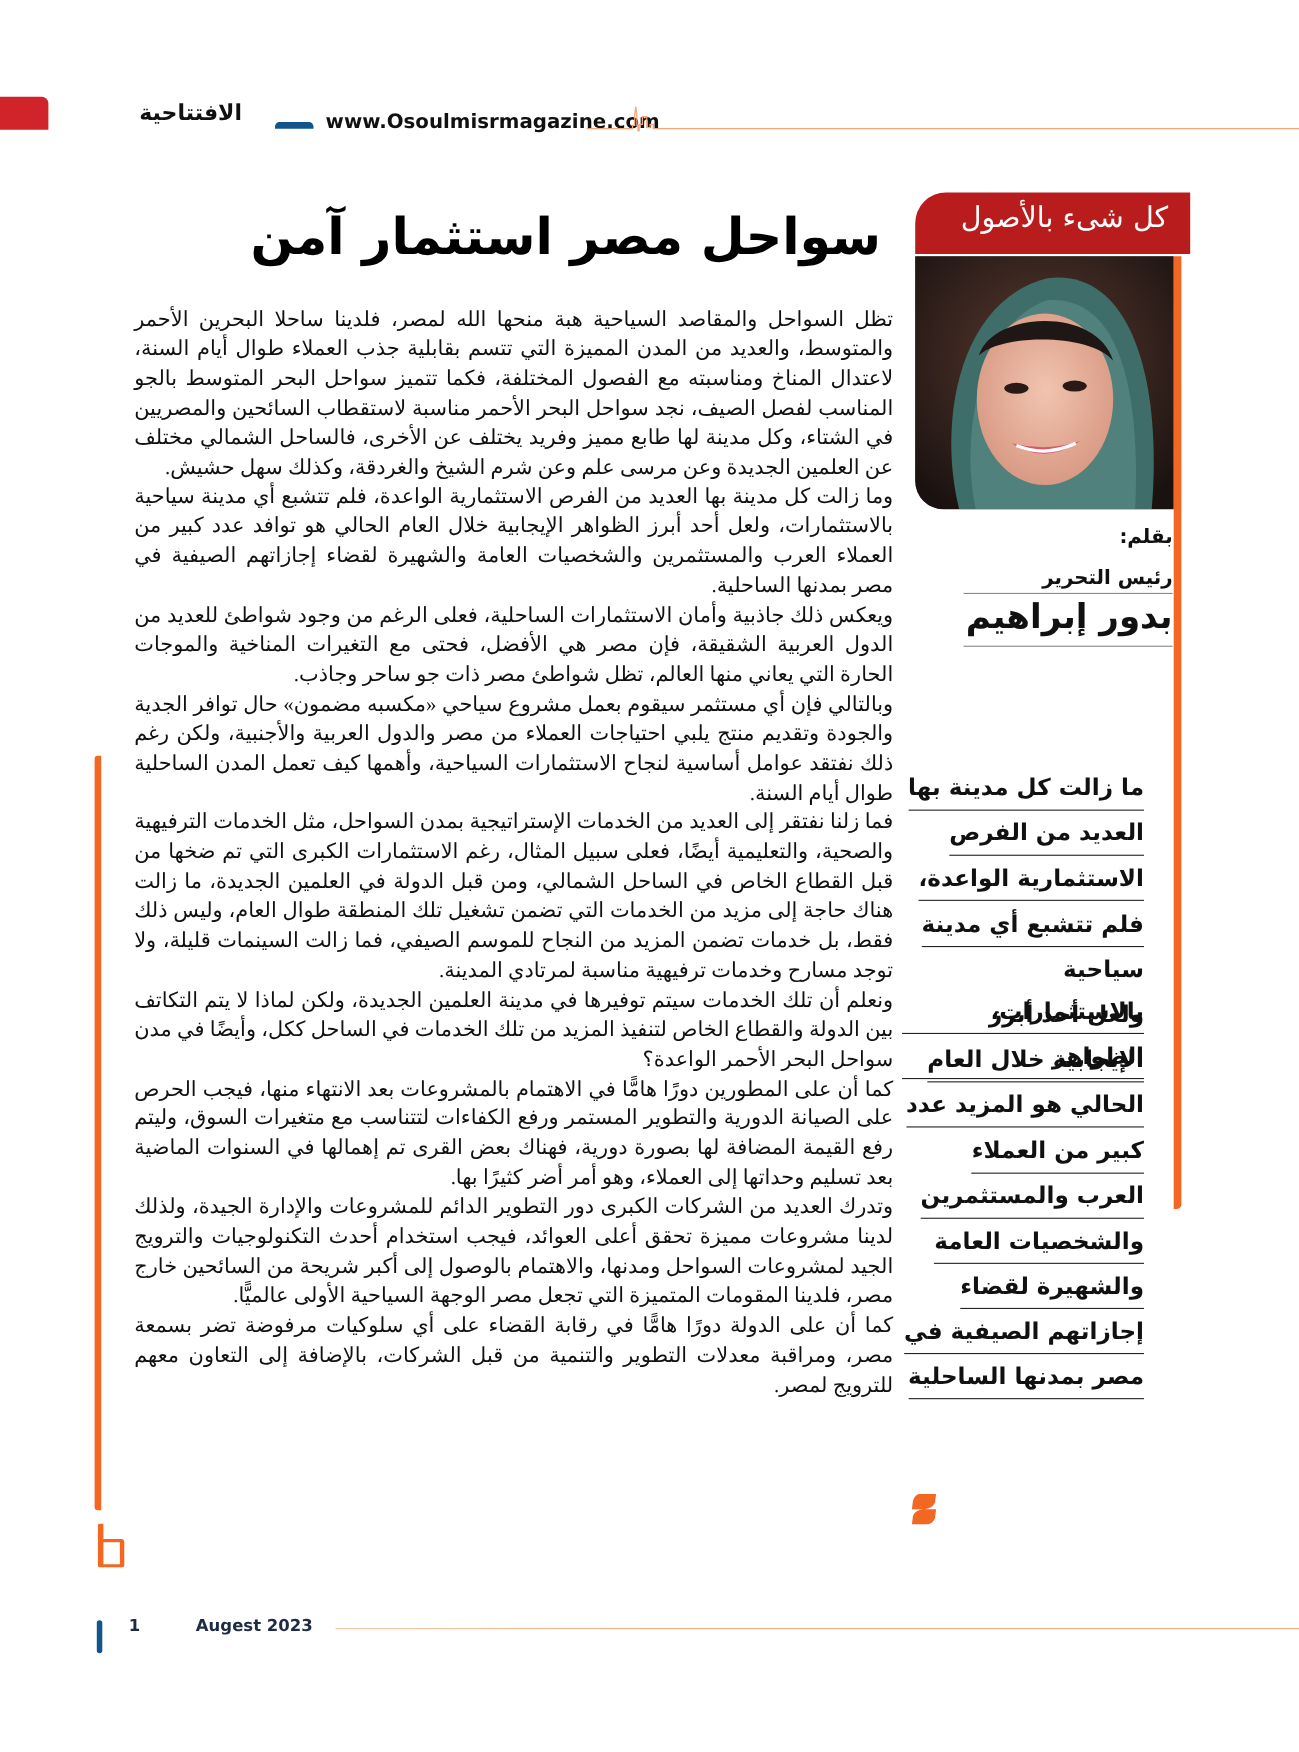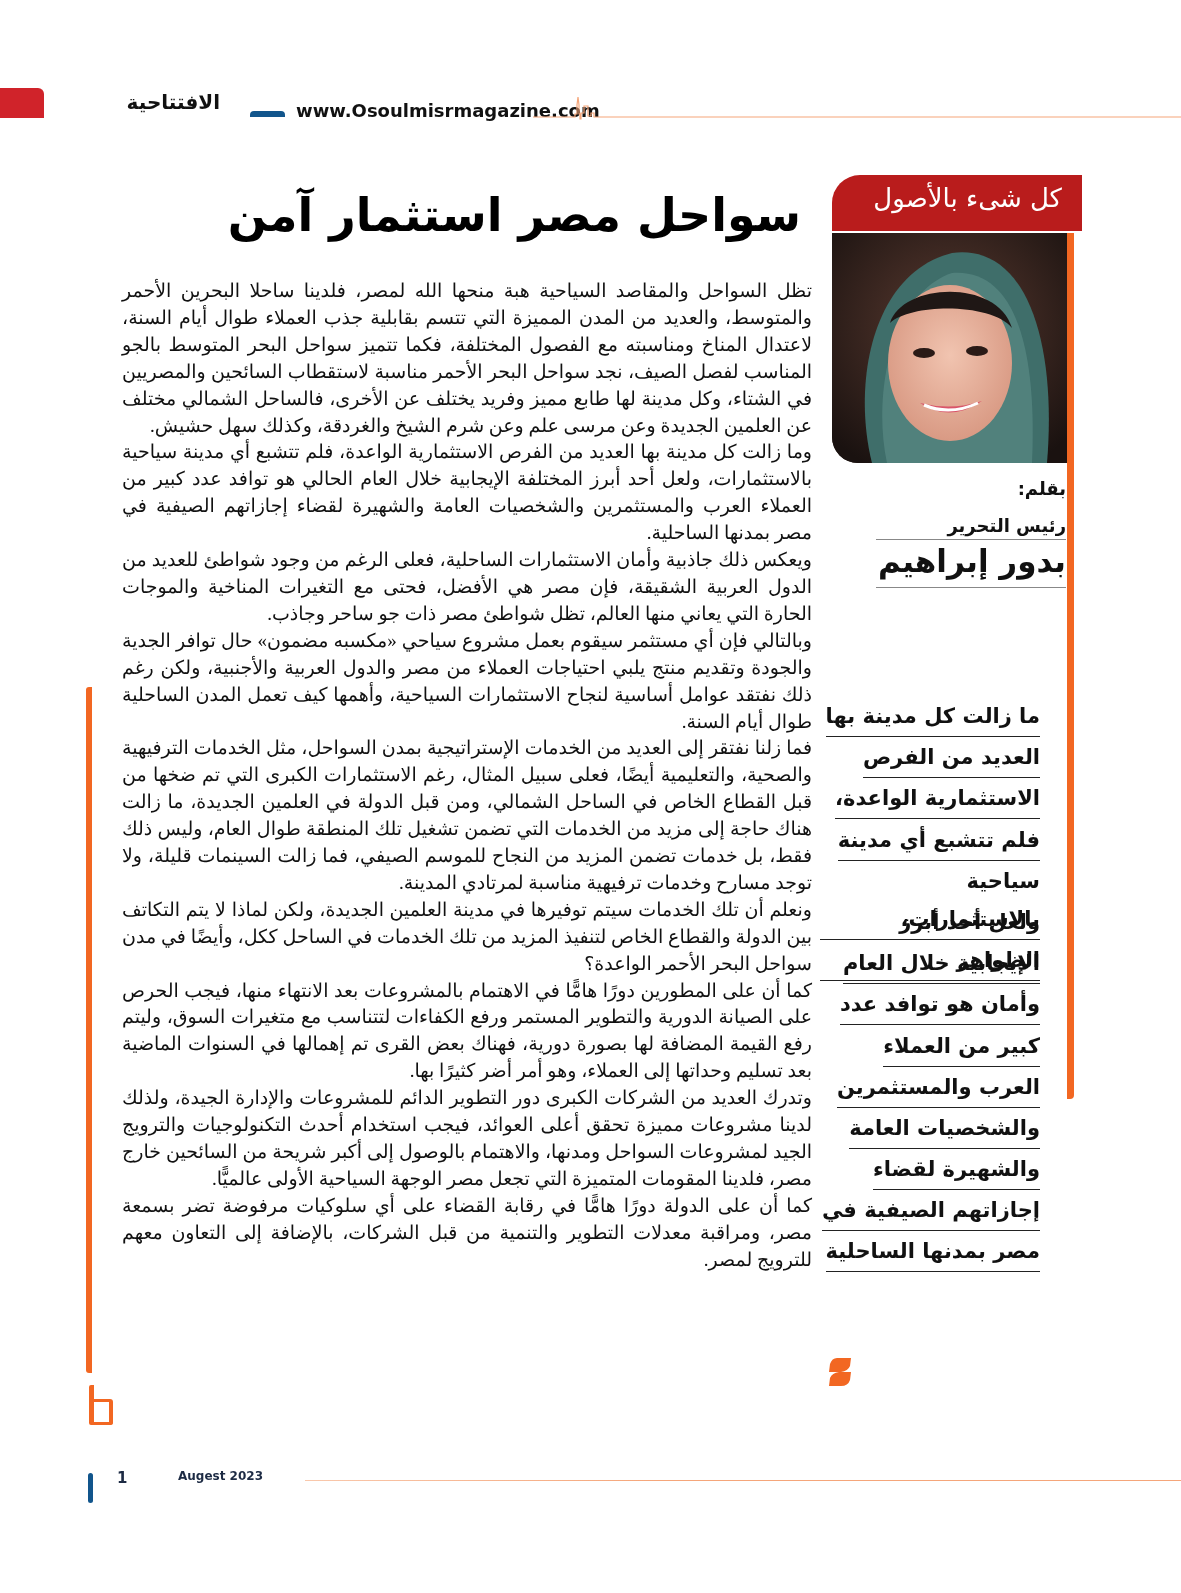--- a/index.html
+++ b/index.html
@@ -36,39 +36,39 @@
     .pull-line { display: block; text-align: right; font-family: "DejaVu Sans", sans-serif; font-weight: bold; font-size: 21px; line-height: 38px; height: 41.2px; }
     .pull-line span { display: inline-block; border-bottom: 1.5px solid #222; padding: 0 0 1px 0; }
 
     .left-vline { position: absolute; left: 86px; top: 687px; width: 6px; height: 686px; background: #f26722; border-radius: 3px 0 0 3px; }
     .left-bracket { position: absolute; left: 88px; top: 1385px; width: 26px; height: 40px; }
     .leaf { position: absolute; left: 829px; top: 1358px; width: 22px; height: 28px; }
 
     
     .footer-bar { position: absolute; left: 88px; top: 1473px; width: 5px; height: 30px; background: #11558c; border-radius: 3px; }
     .page-num { position: absolute; left: 117px; top: 1469px; font-weight: bold; font-size: 15px; color: #1d2b44; }
-    .footer-date { position: absolute; left: 178px; top: 1469px; font-weight: bold; font-size: 12px; color: #1d2b44; }
+    .footer-date { position: absolute; left: 178px; top: 1469px; font-weight: bold; font-size: 15px; color: #1d2b44; }
     .footer-line { position: absolute; left: 305px; top: 1480px; width: 876px; height: 1px; background: linear-gradient(to right, #f9c8ac, #f5a67a 40%, #f5a67a); }
   </style>
 </head>
 <body>
 
 <div class="red-tab"></div>
 <div class="section-label">الافتتاحية</div>
 <div class="blue-bar"></div>
 <div class="site-url">www.Osoulmisrmagazine.com</div>
 <svg class="header-line" viewBox="0 0 648 25" preserveAspectRatio="none">
   <polyline fill="none" stroke="#f5a67a" stroke-width="1.2" points="0,22 42,22 42,19 44,19 44,10 45,2 46,10 46,19 47,19 47,24 48,24 48,18 51,18 51,11 55,11 55,21 58,21 58,18 61,18 61,22 648,22"></polyline>
 </svg>
 
 <h1 class="headline">سواحل مصر استثمار آمن</h1>
 
 <div class="article">
   <p>تظل السواحل والمقاصد السياحية هبة منحها الله لمصر، فلدينا ساحلا البحرين الأحمر والمتوسط، والعديد من المدن المميزة التي تتسم بقابلية جذب العملاء طوال أيام السنة، لاعتدال المناخ ومناسبته مع الفصول المختلفة، فكما تتميز سواحل البحر المتوسط بالجو المناسب لفصل الصيف، نجد سواحل البحر الأحمر مناسبة لاستقطاب السائحين والمصريين في الشتاء، وكل مدينة لها طابع مميز وفريد يختلف عن الأخرى، فالساحل الشمالي مختلف عن العلمين الجديدة وعن  مرسى علم وعن شرم الشيخ والغردقة، وكذلك سهل حشيش.</p>
-  <p>وما زالت كل مدينة بها العديد من الفرص الاستثمارية الواعدة، فلم تتشبع أي مدينة سياحية بالاستثمارات، ولعل أحد أبرز المختلفة الإيجابية خلال العام الحالي هو توافد عدد كبير من العملاء العرب والمستثمرين والشخصيات العامة والشهيرة لقضاء إجازاتهم الصيفية في مصر بمدنها الساحلية.</p>
+  <p>وما زالت كل مدينة بها العديد من الفرص الاستثمارية الواعدة، فلم تتشبع أي مدينة سياحية بالاستثمارات، ولعل أحد أبرز الظواهر الإيجابية خلال العام الحالي هو توافد عدد كبير من العملاء العرب والمستثمرين والشخصيات العامة والشهيرة لقضاء إجازاتهم الصيفية في مصر بمدنها الساحلية.</p>
   <p>ويعكس ذلك جاذبية وأمان الاستثمارات الساحلية، فعلى الرغم من وجود شواطئ للعديد من الدول العربية الشقيقة، فإن مصر هي الأفضل، فحتى مع التغيرات المناخية والموجات الحارة التي يعاني منها العالم، تظل شواطئ مصر ذات جو ساحر وجاذب.</p>
   <p>وبالتالي فإن أي مستثمر سيقوم بعمل مشروع سياحي «مكسبه مضمون» حال توافر الجدية والجودة وتقديم منتج يلبي احتياجات العملاء من مصر والدول العربية والأجنبية، ولكن رغم ذلك نفتقد عوامل أساسية لنجاح الاستثمارات السياحية، وأهمها كيف تعمل المدن الساحلية طوال أيام السنة.</p>
   <p>فما زلنا نفتقر إلى العديد من الخدمات الإستراتيجية بمدن السواحل، مثل الخدمات الترفيهية والصحية، والتعليمية أيضًا، فعلى سبيل المثال، رغم الاستثمارات الكبرى التي تم ضخها من قبل القطاع الخاص في الساحل الشمالي، ومن قبل الدولة في العلمين الجديدة، ما زالت هناك حاجة إلى مزيد من الخدمات التي تضمن تشغيل تلك المنطقة طوال العام، وليس ذلك فقط، بل خدمات تضمن المزيد من النجاح للموسم الصيفي، فما زالت السينمات قليلة، ولا توجد مسارح وخدمات ترفيهية مناسبة لمرتادي  المدينة.</p>
   <p>ونعلم أن تلك الخدمات سيتم توفيرها في مدينة العلمين الجديدة، ولكن لماذا لا يتم التكاتف بين الدولة والقطاع الخاص لتنفيذ المزيد من تلك الخدمات في الساحل ككل، وأيضًا في مدن سواحل البحر الأحمر الواعدة؟</p>
   <p>كما  أن على المطورين دورًا هامًّا في الاهتمام بالمشروعات بعد الانتهاء منها، فيجب الحرص على الصيانة الدورية والتطوير المستمر ورفع الكفاءات لتتناسب مع متغيرات السوق، وليتم رفع القيمة المضافة لها بصورة دورية، فهناك بعض القرى تم إهمالها في السنوات الماضية بعد تسليم وحداتها إلى العملاء، وهو أمر أضر كثيرًا بها.</p>
   <p>وتدرك العديد من الشركات الكبرى دور التطوير الدائم للمشروعات والإدارة الجيدة، ولذلك لدينا مشروعات مميزة تحقق أعلى العوائد، فيجب استخدام أحدث التكنولوجيات والترويج الجيد لمشروعات السواحل ومدنها، والاهتمام بالوصول إلى أكبر شريحة من السائحين خارج مصر، فلدينا المقومات المتميزة التي تجعل مصر الوجهة السياحية الأولى عالميًّا.</p>
   <p>كما أن على الدولة دورًا هامًّا في رقابة القضاء على أي سلوكيات مرفوضة تضر بسمعة مصر، ومراقبة معدلات التطوير والتنمية من قبل الشركات، بالإضافة إلى التعاون معهم للترويج لمصر.</p>
 </div>
 
 <div class="col-tab">
@@ -108,21 +108,21 @@
 </div>
 
 <div class="pull">
   <div class="pull-line"><span>ما زالت كل مدينة بها</span></div>
   <div class="pull-line"><span>العديد من الفرص</span></div>
   <div class="pull-line"><span>الاستثمارية الواعدة،</span></div>
   <div class="pull-line"><span>فلم تتشبع أي مدينة</span></div>
   <div class="pull-line"><span>سياحية بالاستثمارات،</span></div>
   <div class="pull-line"><span>ولعل أحد أبرز الظواهر</span></div>
   <div class="pull-line"><span>الإيجابية خلال العام</span></div>
-  <div class="pull-line"><span>وأمان هو توافد عدد</span></div>
+  <div class="pull-line"><span>الحالي هو المزيد عدد</span></div>
   <div class="pull-line"><span>كبير من العملاء</span></div>
   <div class="pull-line"><span>العرب والمستثمرين</span></div>
   <div class="pull-line"><span>والشخصيات العامة</span></div>
   <div class="pull-line"><span>والشهيرة لقضاء</span></div>
   <div class="pull-line"><span>إجازاتهم الصيفية في</span></div>
   <div class="pull-line"><span>مصر بمدنها الساحلية</span></div>
 </div>
 
 <div class="left-vline"></div>
 <svg class="left-bracket" viewBox="0 0 26 40">

